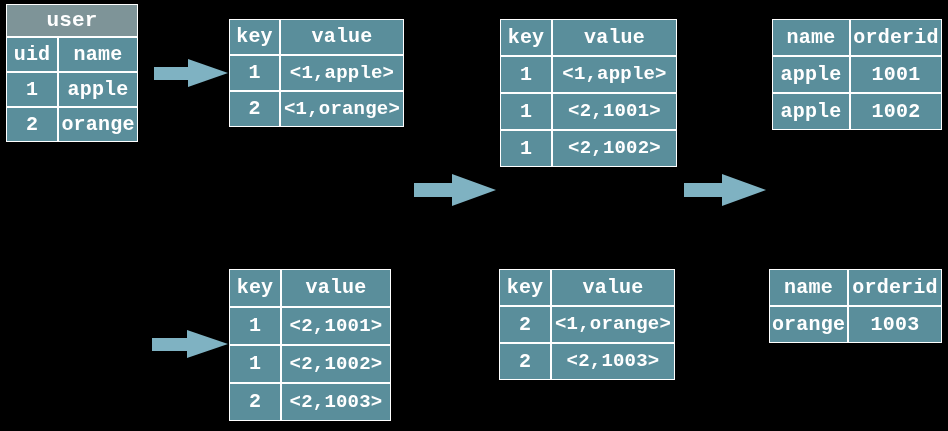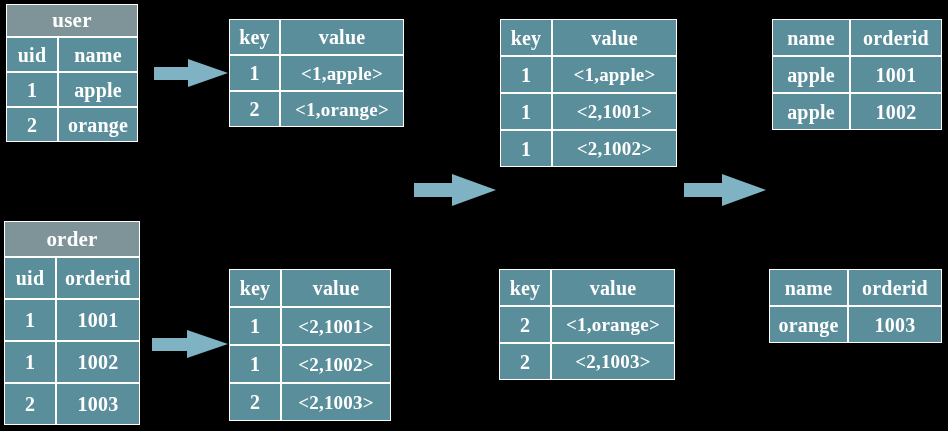--- a/index.html
+++ b/index.html
@@ -6,21 +6,21 @@
     margin: 0;
     padding: 0;
     background: #000000;
   }
   #canvas {
     position: relative;
     width: 948px;
     height: 431px;
     background: #000000;
     overflow: hidden;
-    font-family: Liberation Serif, serif;
+    font-family: Liberation Mono, monospace;
   }
   .tbl {
     position: absolute;
     border-collapse: separate;
     border-spacing: 0;
     table-layout: fixed;
   }
   .tbl td {
     background: #5a8e9b;
     color: #ffffff;
@@ -87,47 +87,20 @@
         <td style="height:35px">1</td>
         <td>apple</td>
       </tr>
       <tr>
         <td style="height:35px">2</td>
         <td>orange</td>
       </tr>
     </tbody>
   </table>
 
-  <table class="tbl" style="left:4px; top:221px; width:136px;">
-    <colgroup>
-        <col style="width:52px">
-        <col style="width:84px">
-      </colgroup>
-    <tbody>
-      <tr>
-        <td class="title" colspan="2" style="height:36px">order</td>
-      </tr>
-      <tr>
-        <td class="hdr" style="height:42px">uid</td>
-        <td class="hdr">orderid</td>
-      </tr>
-      <tr>
-        <td style="height:42px">1</td>
-        <td>1001</td>
-      </tr>
-      <tr>
-        <td style="height:42px">1</td>
-        <td>1002</td>
-      </tr>
-      <tr>
-        <td style="height:42px">2</td>
-        <td>1003</td>
-      </tr>
-    </tbody>
-  </table>
 
   <table class="tbl" style="left:229px; top:19px; width:175px;">
     <colgroup>
         <col style="width:51px">
         <col style="width:124px">
       </colgroup>
     <tbody>
       <tr>
         <td class="hdr" style="height:36px">key</td>
         <td class="hdr">value</td>

